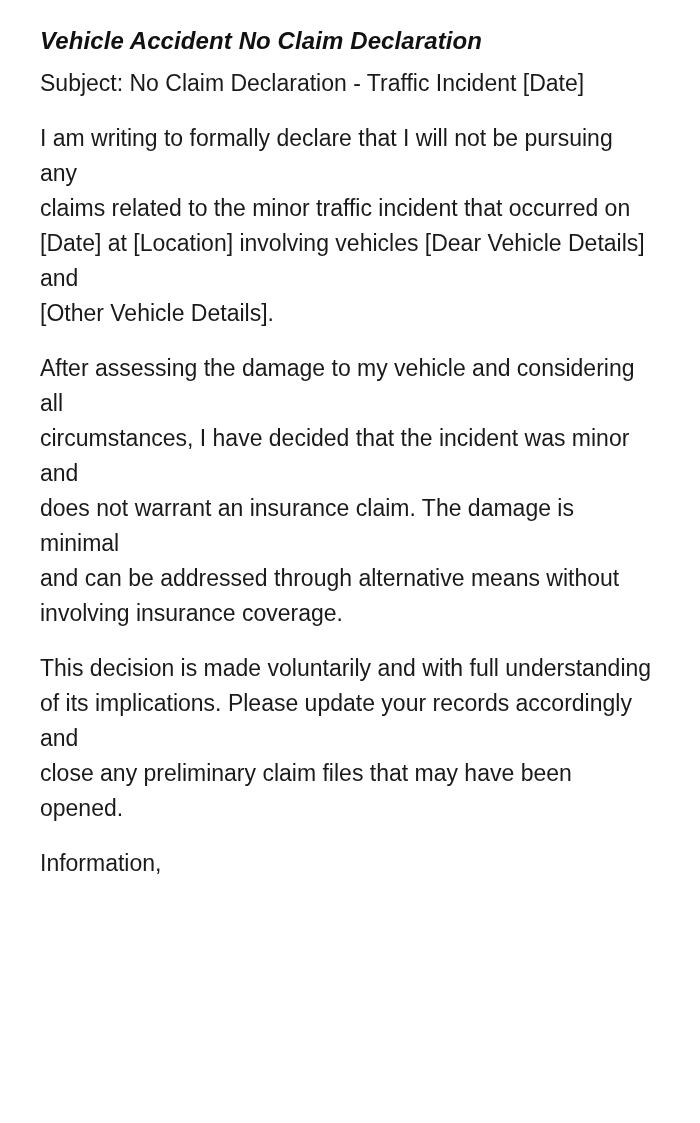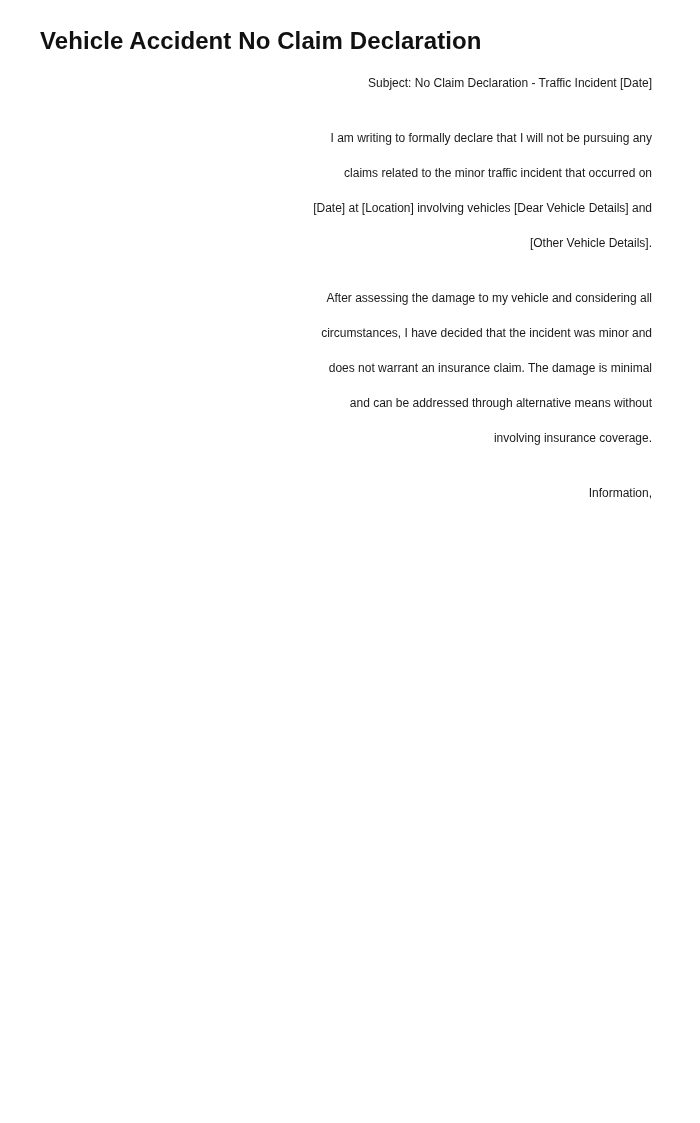--- a/index.html
+++ b/index.html
@@ -21,28 +21,28 @@
     background: #ffffff;
     padding: 26px 48px 0 40px;
   }
   .doc-title {
     font-size: 24px;
     font-weight: 700;
     line-height: 29px;
     margin: 0 0 11px 0;
     letter-spacing: 0.1px;
     color: #111111;
+    font-style: italic;
   }
   .line, .para {
-    font-size: 12px;
+    font-size: 23px;
     line-height: 35px;
     margin: 0 0 20px 0;
     white-space: pre-line;
     max-width: 620px;
-    text-align: right;
   }
   .sig-block .line {
     margin: 0 0 20px 0;
   }
 </style>
 </head>
 <body>
 
 <div class="page">
 
@@ -56,17 +56,20 @@
 [Date] at [Location] involving vehicles [Dear Vehicle Details] and
 [Other Vehicle Details].</p>
 
   <p class="para">After assessing the damage to my vehicle and considering all
 circumstances, I have decided that the incident was minor and
 does not warrant an insurance claim. The damage is minimal
 and can be addressed through alternative means without
 involving insurance coverage.</p>
 
 
+  <p class="para">This decision is made voluntarily and with full understanding
+of its implications. Please update your records accordingly and
+close any preliminary claim files that may have been opened.</p>
 
   <p class="line">Information,</p>
 
 
 </div>
 
 </body></html>

